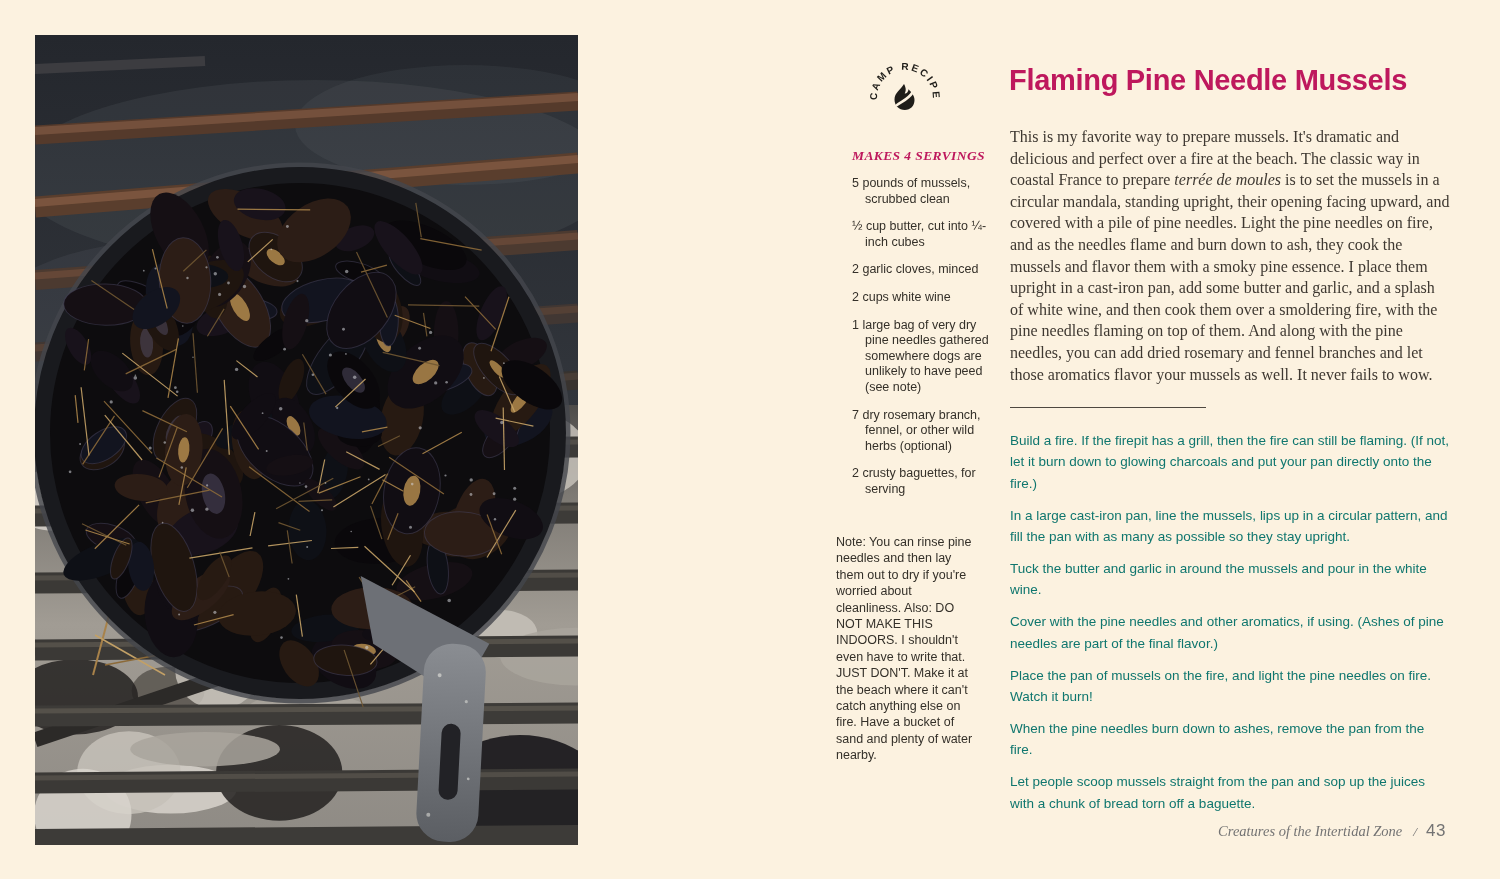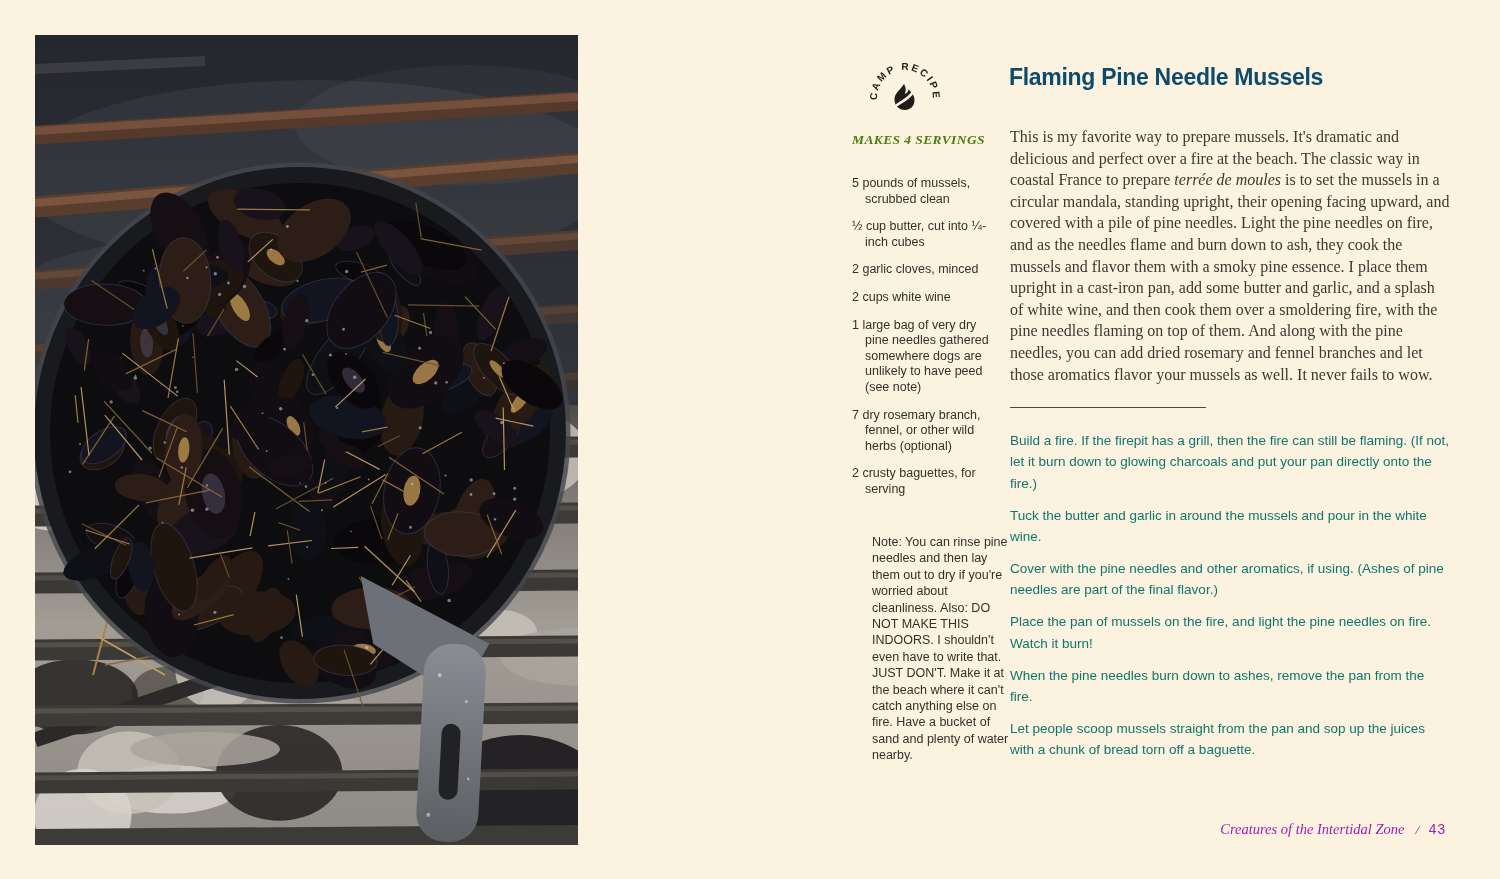--- a/index.html
+++ b/index.html
@@ -7,50 +7,50 @@
   body { background:#fcf2e0; font-family:"Liberation Sans", sans-serif; }
   .spread { position:relative; width:1500px; height:879px; background:#fcf2e0; }
 
   .photo { position:absolute; left:35px; top:35px; width:543px; height:810px; overflow:hidden; background:#2b2e34; }
   .photo svg { display:block; width:100%; height:100%; }
 
   .badge { position:absolute; left:866px; top:47px; width:78px; height:78px; }
   .badge-text { font-family:"Liberation Sans", sans-serif; font-weight:bold; font-size:10px; letter-spacing:2.1px; fill:#1f1d19; }
 
   .title { position:absolute; left:1009px; top:64px; width:440px;
-           font-family:"Liberation Sans", sans-serif; font-weight:bold; font-size:23px;
-           letter-spacing:-0.3px; color:#0c4a6e; white-space:nowrap; }
-
-  .servings { position:absolute; left:852px; top:132px; width:150px;
+           font-family:"Liberation Sans", sans-serif; font-weight:bold; font-size:29px;
+           letter-spacing:-0.3px; color:#be185d; white-space:nowrap; }
+
+  .servings { position:absolute; left:852px; top:148px; width:150px;
               font-family:"Liberation Serif", serif; font-style:italic; font-weight:bold;
-              font-size:13.5px; letter-spacing:0.4px; color:#4d7c0f; }
+              font-size:13.5px; letter-spacing:0.4px; color:#be185d; }
 
   .ingredients { position:absolute; left:852px; top:164px; width:140px;
                  font-size:12.5px; line-height:15.6px; color:#343029; }
   .ingredient { padding-left:13px; text-indent:-13px; margin-bottom:6px;margin-top:12px; }
 
-  .note { position:absolute; left:872px; top:534px; width:142px;
+  .note { position:absolute; left:836px; top:534px; width:142px;
           font-size:12.5px; line-height:16.4px; color:#343029; }
 
   .intro { position:absolute; left:1010px; top:126px; width:440px;
            font-family:"Liberation Serif", serif; font-size:16px; line-height:21.6px; color:#3e3831; }
   .intro em { }
 
   .divider { position:absolute; left:1010px; top:407px; width:196px; height:0;
              border:none; border-top:1.6px solid #4e4840; }
 
   .steps { position:absolute; left:1010px; top:430px; width:440px;
            font-size:13.5px; line-height:21.4px; color:#0f766e; }
   .step { margin-bottom:10.5px; }
 
   .footer { position:absolute; right:54px; top:821px; display:flex; align-items:baseline;
-            color:#a21caf; }
+            color:#737373; }
   .footer .chapter { font-family:"Liberation Serif", serif; font-style:italic; font-size:14.5px; }
   .footer .sep { font-family:"Liberation Serif", serif; font-style:italic; font-size:13.5px; margin:0 9px 0 11px; }
-  .footer .pagenum { font-family:Liberation Mono, monospace; font-size:14px; letter-spacing:0.5px; }
+  .footer .pagenum { font-family:Liberation Sans, sans-serif; font-size:17px; letter-spacing:0.5px; }
 </style>
 </head>
 <body>
 
 <div class="spread">
 
   <figure class="photo">
     <svg viewBox="0 0 543 810" preserveAspectRatio="none">
       <defs>
         <linearGradient id="topGrad" x1="0" y1="0" x2="0" y2="1">
@@ -478,20 +478,21 @@
       <div class="ingredient">2 crusty baguettes, for serving</div>
     </div>
   <div class="note">Note: You can rinse pine needles and then lay them out to dry if you're worried about cleanliness. Also: DO NOT MAKE THIS INDOORS. I shouldn't even have to write that. JUST DON'T. Make it at the beach where it can't catch anything else on fire. Have a bucket of sand and plenty of water nearby.</div>
 
   <p class="intro"><span>This is my favorite way to prepare mussels. It's dramatic and delicious and perfect over a fire at the beach. The classic way in coastal France to prepare </span><em>terrée de moules</em><span> is to set the mussels in a circular mandala, standing upright, their opening facing upward, and covered with a pile of pine needles. Light the pine needles on fire, and as the needles flame and burn down to ash, they cook the mussels and flavor them with a smoky pine essence. I place them upright in a cast-iron pan, add some butter and garlic, and a splash of white wine, and then cook them over a smoldering fire, with the pine needles flaming on top of them. And along with the pine needles, you can add dried rosemary and fennel branches and let those aromatics flavor your mussels as well. It never fails to wow.</span></p>
 
   <hr class="divider">
 
   <div class="steps">
       <div class="step">Build a fire. If the firepit has a grill, then the fire can still be flaming. (If not, let it burn down to glowing charcoals and put your pan directly onto the fire.)</div>
+      <div class="step">In a large cast-iron pan, line the mussels, lips up in a circular pattern, and fill the pan with as many as possible so they stay upright.</div>
       <div class="step">Tuck the butter and garlic in around the mussels and pour in the white wine.</div>
       <div class="step">Cover with the pine needles and other aromatics, if using. (Ashes of pine needles are part of the final flavor.)</div>
       <div class="step">Place the pan of mussels on the fire, and light the pine needles on fire. Watch it burn!</div>
       <div class="step">When the pine needles burn down to ashes, remove the pan from the fire.</div>
       <div class="step">Let people scoop mussels straight from the pan and sop up the juices with a chunk of bread torn off a baguette.</div>
     </div>
 
   <div class="footer">
     <span class="chapter">Creatures of the Intertidal Zone</span>
     <span class="sep">/</span>

